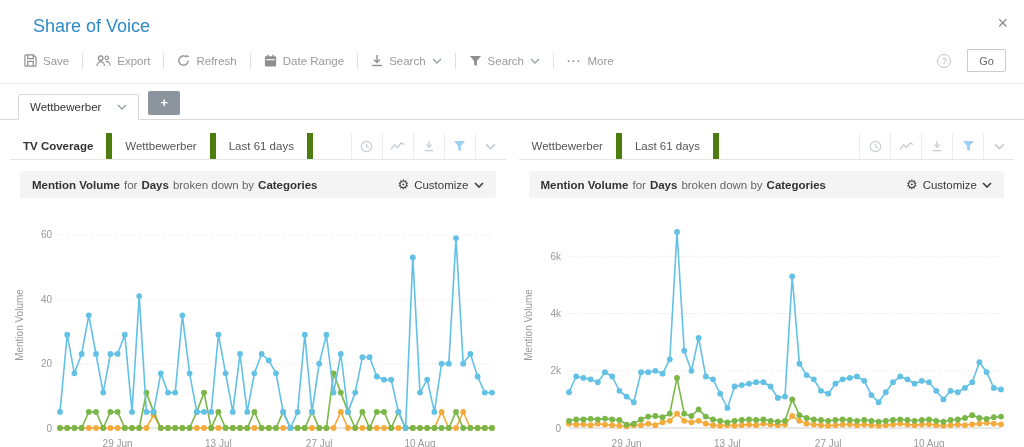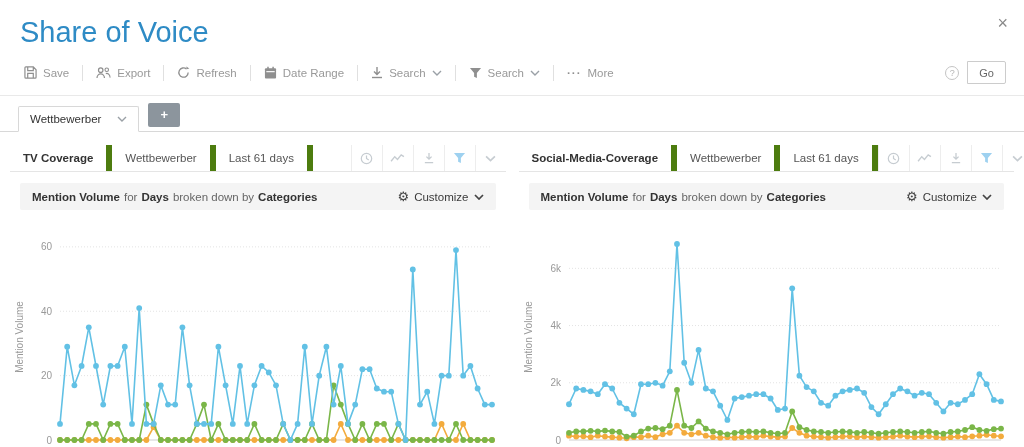--- a/index.html
+++ b/index.html
@@ -5,21 +5,21 @@
   * { box-sizing: border-box; }
   html,body { margin:0; padding:0; }
   body {
     width:1024px; height:447px; overflow:hidden;
     font-family:"Liberation Sans", sans-serif;
     background:#ffffff; color:#333; font-size:12px;
     position:relative;
   }
   
   .app-header { padding:10px 18px 0 18px; position:relative; }
-  .page-title { font-size:29px; font-weight:400; color:#2e8bc5; margin:6px 0 12px 2px; }
+  .page-title { font-size:18px; font-weight:400; color:#2e8bc5; margin:6px 0 12px 15px; }
   .close-x {
     position:absolute; top:14px; right:16px; font-size:18px; line-height:1;
     color:#8a8a8a; cursor:pointer;
   }
   
   .toolbar {
     display:flex; align-items:center; padding:0 18px 11px 18px;
     border-bottom:1px solid #e9e9e9; font-size:11.5px; color:#999;
   }
   .tb-item { display:flex; align-items:center; gap:6px; padding:0 13px; cursor:pointer; white-space:nowrap; }
@@ -38,20 +38,21 @@
   .search-input {
     width:196px; height:23px; border:1px solid #cccccc; border-right:none;
     border-radius:2px 0 0 2px; padding:2px 6px 2px 24px; font-size:11.5px;
     color:#444; outline:none; font-family:"Liberation Sans", sans-serif;
   }
   .search-input::placeholder { color:#aaa; }
   .go-btn {
     height:23px; border:1px solid #cccccc; background:#fff; border-radius:0 2px 2px 0;
     font-size:11px; color:#666; padding:0 11px; cursor:pointer;
     font-family:"Liberation Sans", sans-serif;
+    margin-left:8px;
   }
   
   .tab-strip {
     display:flex; align-items:flex-end; padding:7px 18px 0 18px;
     border-bottom:1px solid #d8d8d8; background:#fff;
   }
   .tab {
     display:flex; align-items:center; gap:16px; background:#fff;
     border:1px solid #d8d8d8; border-bottom:1px solid #fff; margin-bottom:-1px;
     border-radius:2px 2px 0 0; padding:6px 11px; font-size:11.5px; color:#333; cursor:pointer;
@@ -446,21 +447,20 @@
           <circle cx="465.6" cy="170.5" r="2.9" fill="#62c1e5"></circle>
           <circle cx="472.79999999999995" cy="186.59375" r="2.9" fill="#62c1e5"></circle>
           <circle cx="480" cy="186.59375" r="2.9" fill="#62c1e5"></circle>
         </svg>
       </div>
 
   </div>
 
   <div class="panel">
     <div class="panel-header">
-      <div class="seg first">Social-Media-Coverage</div>
       <div class="seg">Wettbewerber</div>
       <div class="seg">Last 61 days</div>
       <div class="icon-group">
         <div class="icon-cell">
             <svg width="13" height="13" viewBox="0 0 14 14">
               <circle cx="7" cy="7" r="5.6" fill="none" stroke="currentColor" stroke-width="1.3"></circle>
               <path d="M7 3.8 V7 L9.4 8.6" fill="none" stroke="currentColor" stroke-width="1.3"></path>
             </svg>
           </div>
         <div class="icon-cell">

